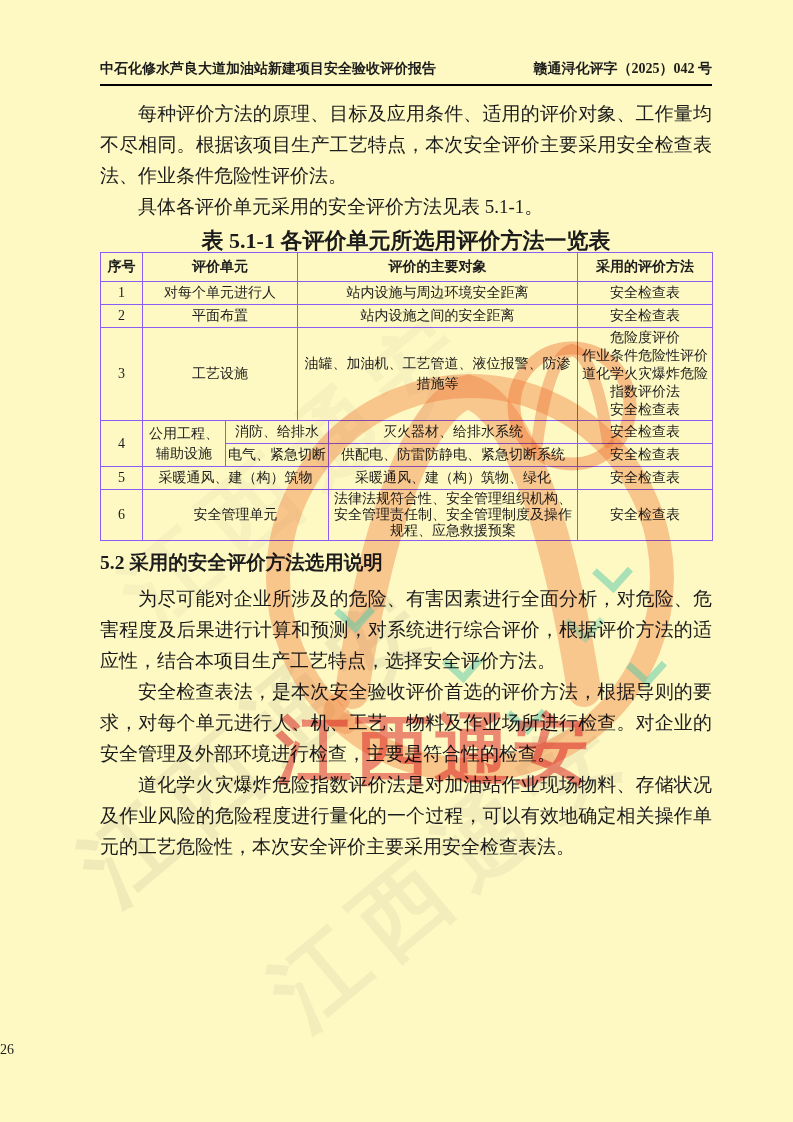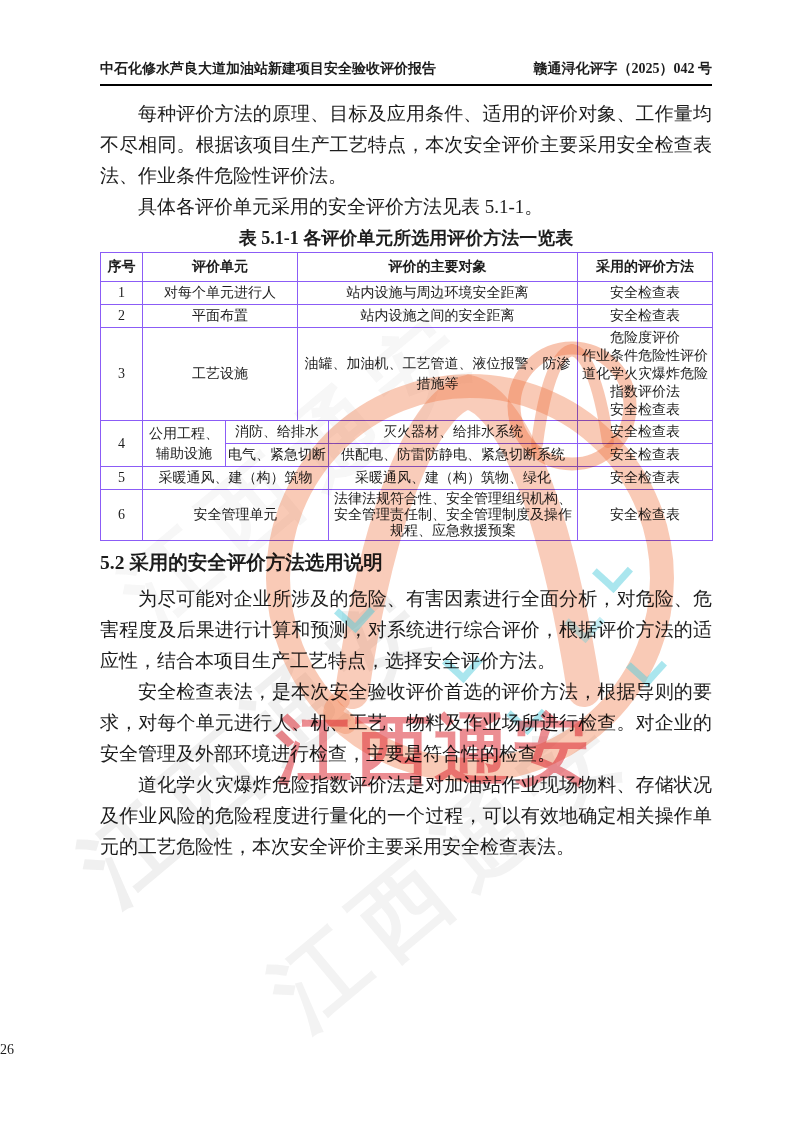--- a/index.html
+++ b/index.html
@@ -1,35 +1,35 @@
 <!DOCTYPE html>
 <html><head>
 <meta charset="utf-8">
 <style>
   html,body{margin:0;padding:0;background:#e9e9e9;}
   .page{
     position:relative; width:793px; height:1122px; margin:0 auto;
-    background:#ffffff; overflow:hidden;
+    background:#fef9c3; overflow:hidden;
     font-family:"Liberation Serif","DejaVu Serif",serif;
     color:#1c1c1c;
   }
   
   .hdr{
     position:absolute; top:60px; left:100px; width:612px;
     display:flex; justify-content:space-between; align-items:flex-end;
     font-size:14px; font-weight:bold; padding-bottom:6px;
     border-bottom:2px solid #000;
   }
   
   .blk{position:absolute; left:100px; width:612px; font-size:19px; line-height:31px; text-align:justify;}
   .blk p{margin:0; text-indent:2em;}
   .top-text{top:98px;}
   .tbl-title{
     position:absolute; top:226px; left:100px; width:612px;
-    text-align:center; font-size:18px; font-weight:bold;
+    text-align:center; font-size:22px; font-weight:bold;
   }
   
   table.ev{
     position:absolute; top:252px; left:100px; width:612px;
     border-collapse:collapse; table-layout:fixed;
     font-size:14px; text-align:center;
   }
   table.ev th, table.ev td{
     border:1px solid #8b5cf6; padding:1px 2px; vertical-align:middle;
     line-height:20px; overflow:hidden;

